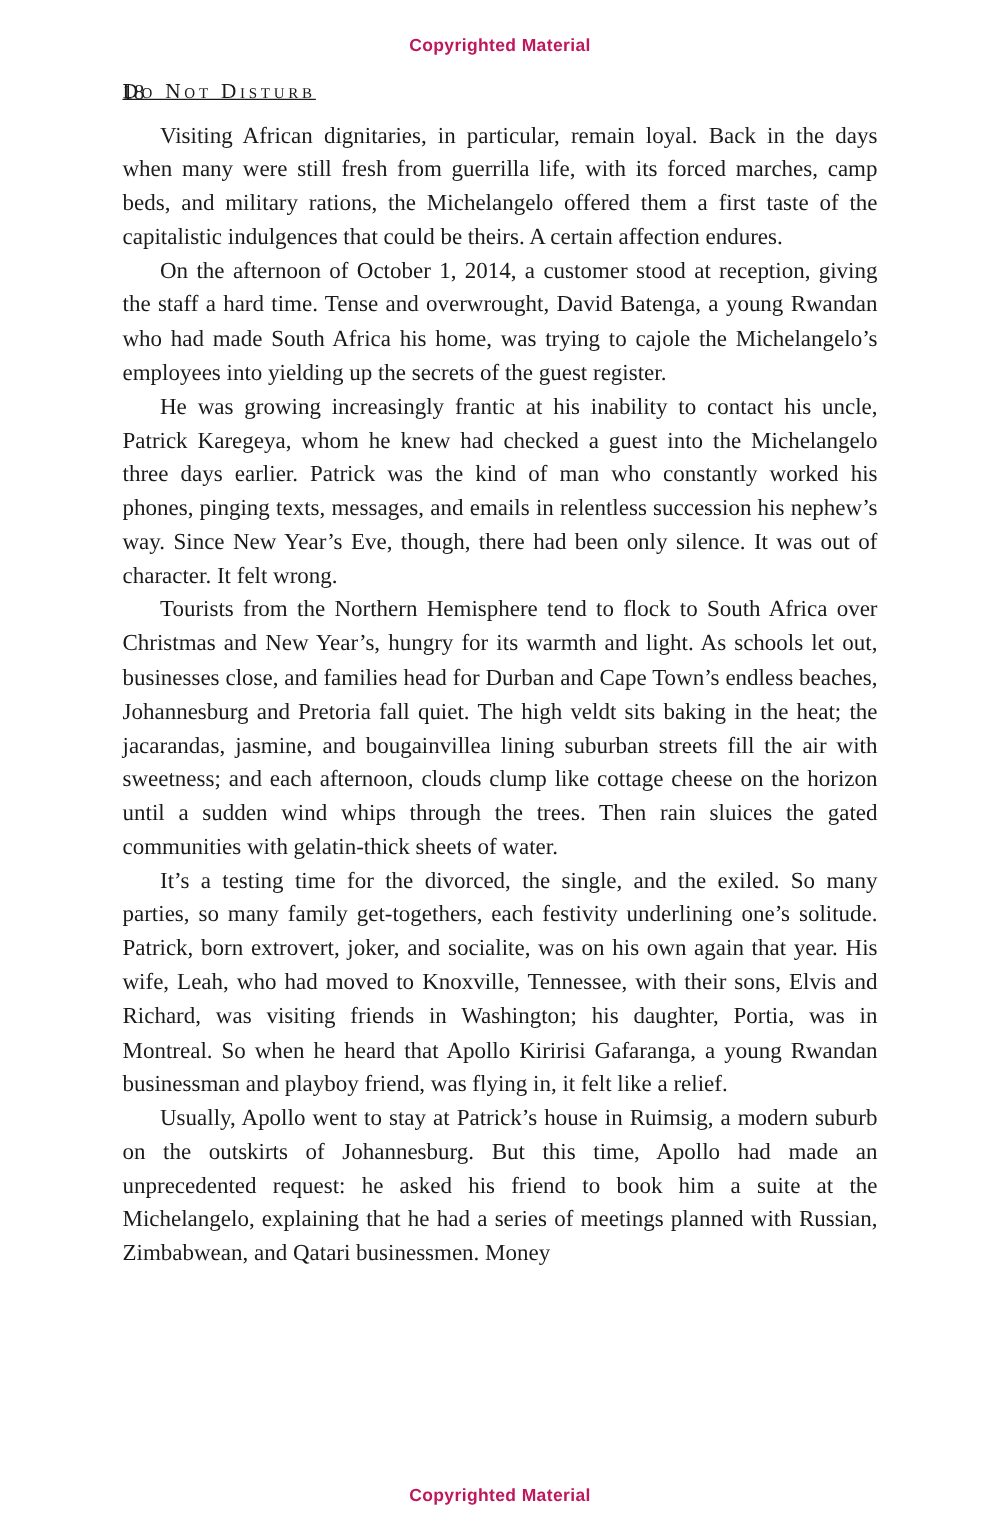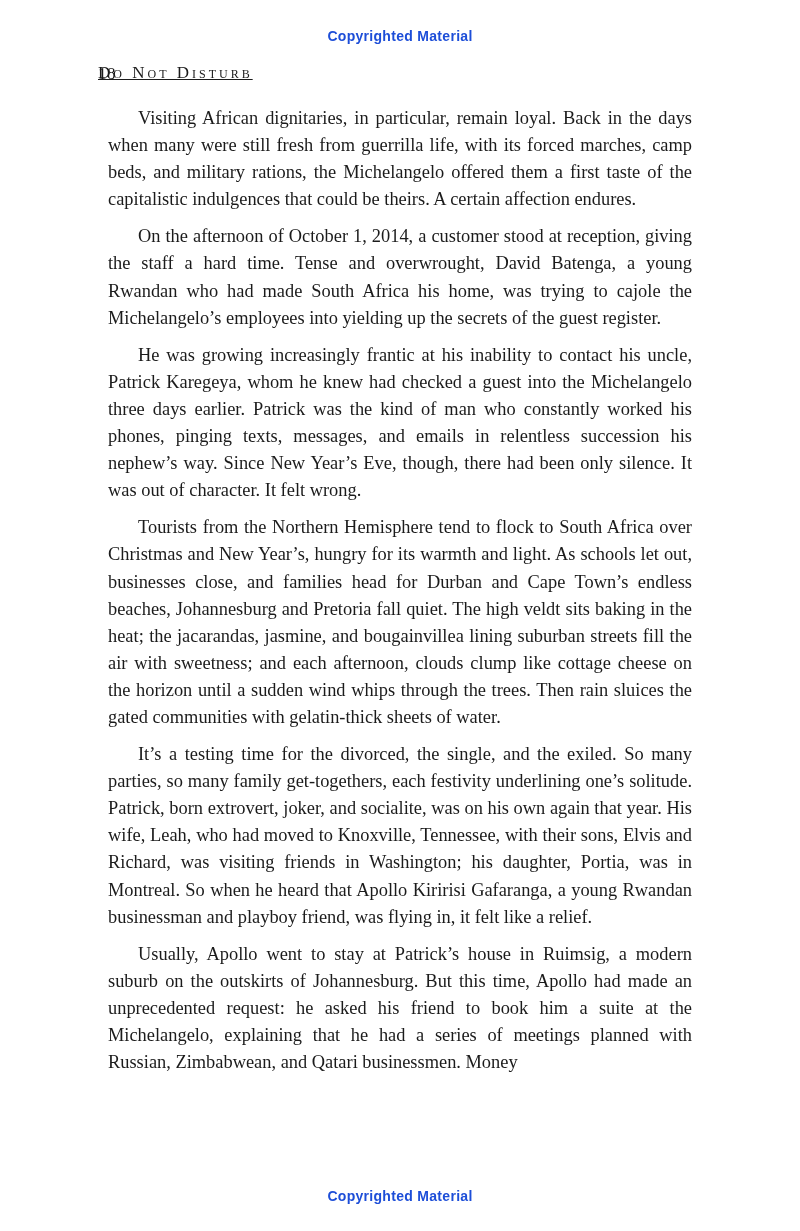--- a/index.html
+++ b/index.html
@@ -17,21 +17,21 @@
   }
   .copyright {
     position: absolute;
     left: 0;
     width: 100%;
     text-align: center;
     font-family: "Liberation Sans", sans-serif;
     font-weight: bold;
     font-size: 14px;
     letter-spacing: 0.3px;
-    color: #1d4ed8;
+    color: #be185d;
   }
   .copyright.top { top: 28px; }
   .copyright.bottom { top: 1188px; }
 
   .header-row {
     position: absolute;
     top: 63px;
     left: 98px;
     right: 98px;
     height: 22px;
@@ -55,21 +55,21 @@
   .body-text {
     position: absolute;
     top: 95px;
     left: 98px;
     width: 604px;
     text-align: justify;
     font-size: 18.4px;
     line-height: 27.1px;
   }
   .body-text p {
-    margin: 10px;
+    margin: 0;
     padding: 0;
     text-indent: 30px;
   }
 </style>
 </head>
 <body>
 
 <div class="copyright top">Copyrighted Material</div>
 
 <div class="header-row">

